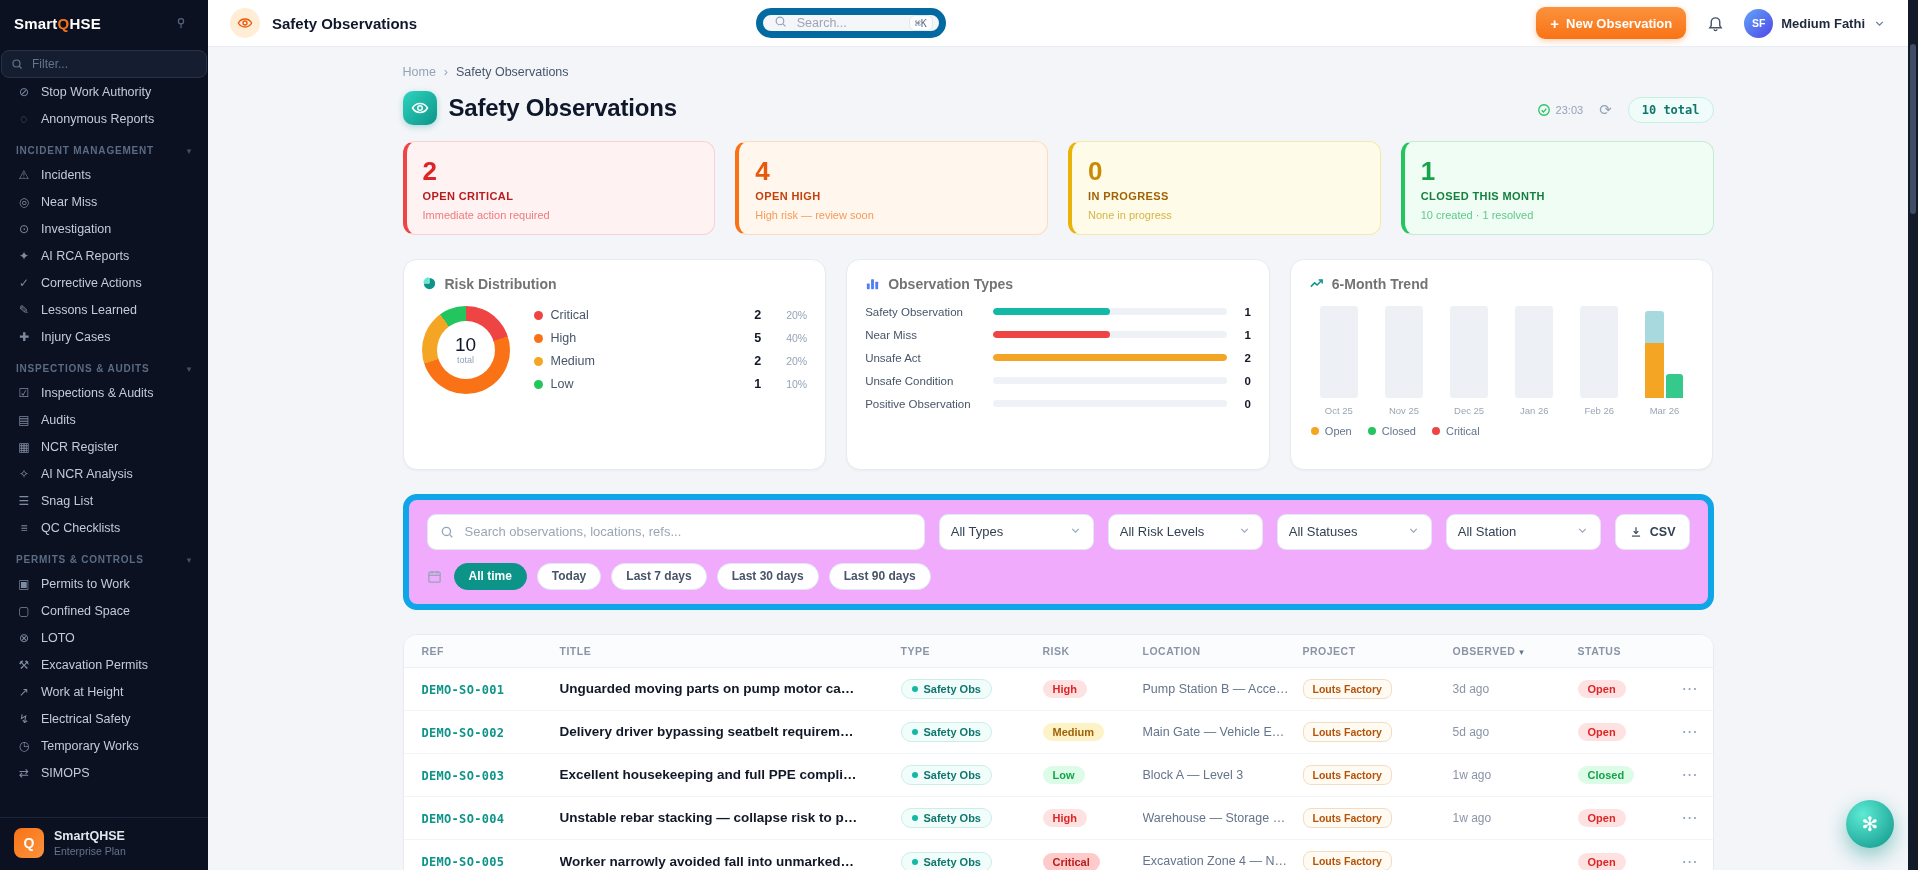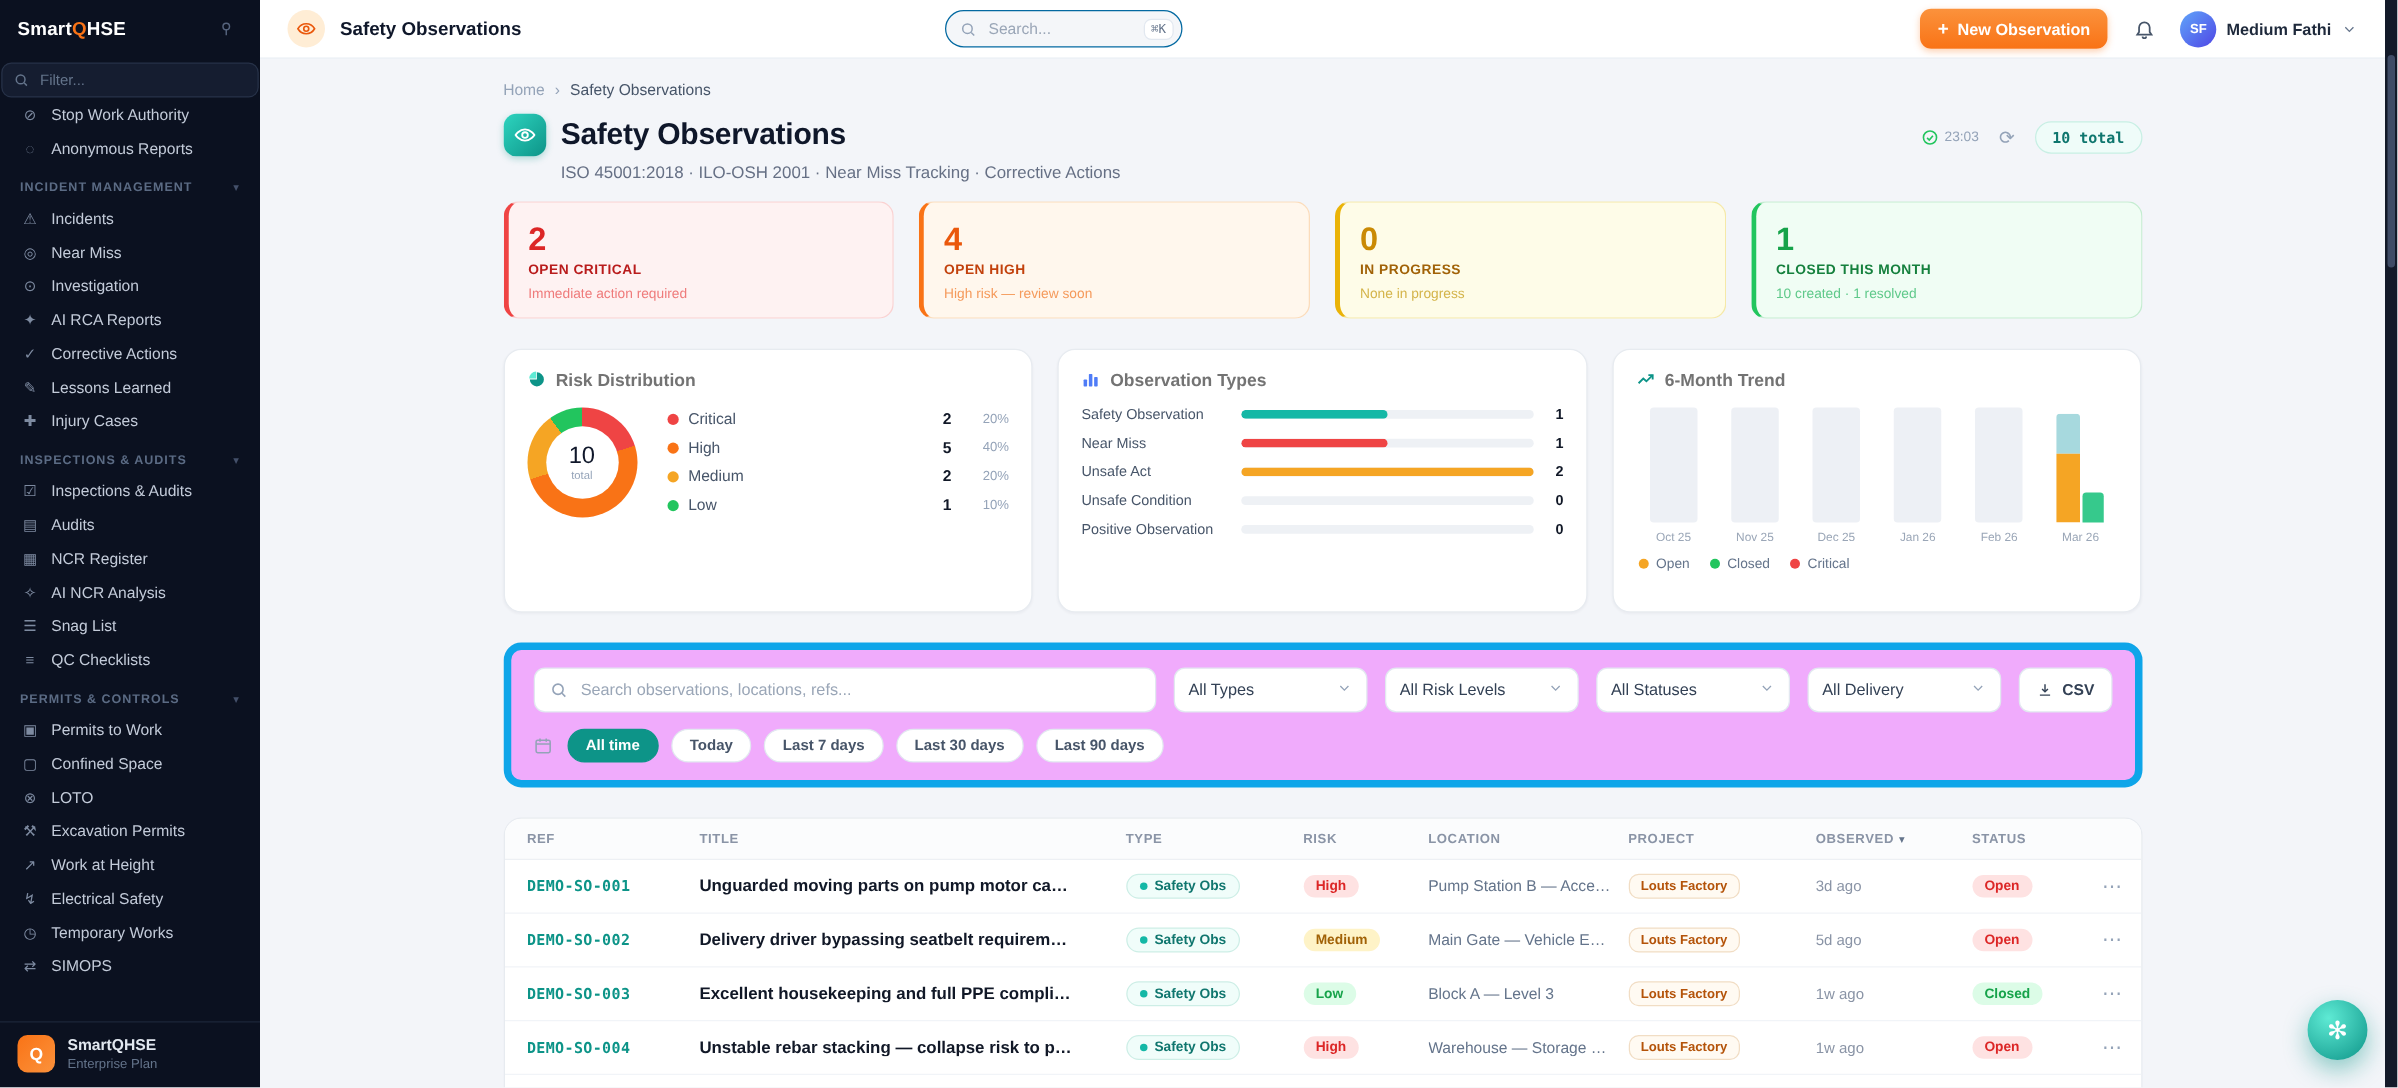--- a/index.html
+++ b/index.html
@@ -30,21 +30,21 @@
   .footer-mark{width:30px;height:30px;border-radius:8px;background:linear-gradient(135deg,#f97316,#fb923c);color:#fff;font-weight:700;font-size:14px;display:flex;align-items:center;justify-content:center;flex:none}
   .footer-name{font-size:12.5px;font-weight:700;color:#e2e8f0;line-height:1.25}
   .footer-plan{font-size:10.5px;color:#64748b}
 
   
   .main-col{flex:1;display:flex;flex-direction:column;min-width:0;margin-right:10px}
   .topbar{height:47px;min-height:47px;background:#fff;border-bottom:1px solid #e8edf3;display:flex;align-items:center;padding:0 22px;gap:12px}
   .module-icon{width:30px;height:30px;border-radius:50%;background:#ffedd5;display:flex;align-items:center;justify-content:center;color:#ea580c;flex:none}
   .topbar-title{font-size:15px;font-weight:700;color:#0f172a;white-space:nowrap}
   .sp1{flex:1}.sp2{flex:1.8}
-  .topbar-search{width:190px;height:30px;background:#f4f6f9;border:1px solid #0369a1;border-radius:999px;display:flex;align-items:center;gap:8px;padding:0 6px 0 11px;color:#94a3b8;flex:none}
+  .topbar-search{width:190px;height:30px;background:#f4f6f9;border:7px solid #0369a1;border-radius:999px;display:flex;gap:8px;padding:0 6px 0 11px;color:#94a3b8;flex:none}
   .topbar-search input{flex:1;min-width:0;border:0;background:transparent;outline:0;font-size:12.5px;color:#334155;font-family:inherit}
   .topbar-search input::placeholder{color:#9aa6b7}
   .kbd{background:#fff;border:1px solid #e2e8f0;border-radius:6px;font-size:10px;color:#64748b;padding:2px 5px;font-family:"DejaVu Sans Mono",monospace;flex:none}
   .new-btn{height:32px;display:flex;align-items:center;gap:7px;background:linear-gradient(180deg,#fb923c,#f97316);color:#fff;font-size:13px;font-weight:700;border:0;border-radius:9px;padding:0 14px;box-shadow:0 2px 6px rgba(249,115,22,.35);cursor:pointer;white-space:nowrap}
   .new-btn .plus{font-size:15px;font-weight:700}
   .icon-btn{width:34px;height:34px;border-radius:9px;display:flex;align-items:center;justify-content:center;color:#475569;background:transparent;border:0;cursor:pointer}
   .user{display:flex;align-items:center;gap:8px;cursor:pointer}
   .avatar{width:29px;height:29px;border-radius:50%;background:linear-gradient(135deg,#60a5fa,#4f46e5);color:#fff;font-size:10.5px;font-weight:700;display:flex;align-items:center;justify-content:center;flex:none}
   .user-name{font-size:13px;font-weight:600;color:#1e293b;white-space:nowrap}
   .user .chev-svg{color:#64748b}
@@ -360,21 +360,20 @@
               <svg class="ck" width="14" height="14" viewBox="0 0 24 24" fill="none" stroke="currentColor" stroke-width="2.2">
                   <circle cx="12" cy="12" r="9"></circle>
                   <polyline points="8,12.5 11,15.5 16,9.5"></polyline>
                 </svg>
               <span>23:03</span>
             </span>
             <button class="refresh">⟳</button>
             <span class="total-badge">10 total</span>
           </div>
         </div>
-        <div class="subtitle">ISO 45001:2018 · ILO-OSH 2001 · Near Miss Tracking · Corrective Actions</div>
 
         <div class="stats" id="stats">
             <div class="stat-card t-red">
               <div class="stat-num">2</div>
               <div class="stat-label">OPEN CRITICAL</div>
               <div class="stat-sub">Immediate action required</div>
             </div>
             <div class="stat-card t-orange">
               <div class="stat-num">4</div>
               <div class="stat-label">OPEN HIGH</div>
@@ -574,21 +573,21 @@
                       <polyline points="6,9 12,15 18,9"></polyline>
                     </svg></span>
                 </div>
                 <div class="select">
                   <span>All Statuses</span>
                   <span class="chev-svg"><svg width="13" height="13" viewBox="0 0 24 24" fill="none" stroke="currentColor" stroke-width="2">
                       <polyline points="6,9 12,15 18,9"></polyline>
                     </svg></span>
                 </div>
                 <div class="select">
-                  <span>All Delivery</span>
+                  <span>All Station</span>
                   <span class="chev-svg"><svg width="13" height="13" viewBox="0 0 24 24" fill="none" stroke="currentColor" stroke-width="2">
                       <polyline points="6,9 12,15 18,9"></polyline>
                     </svg></span>
                 </div>
               </span>
             <button class="csv-btn">
               <svg width="14" height="14" viewBox="0 0 24 24" fill="none" stroke="currentColor" stroke-width="2">
                   <path d="M12 4v10"></path>
                   <polyline points="8,10.5 12,14.5 16,10.5"></polyline>
                   <path d="M5 19h14"></path>

